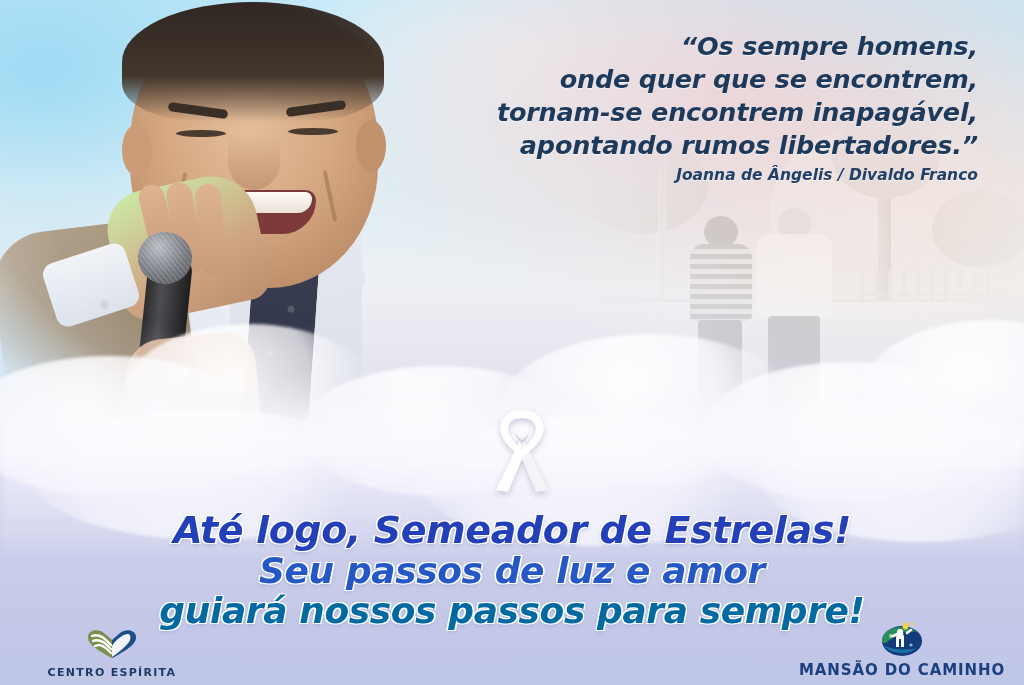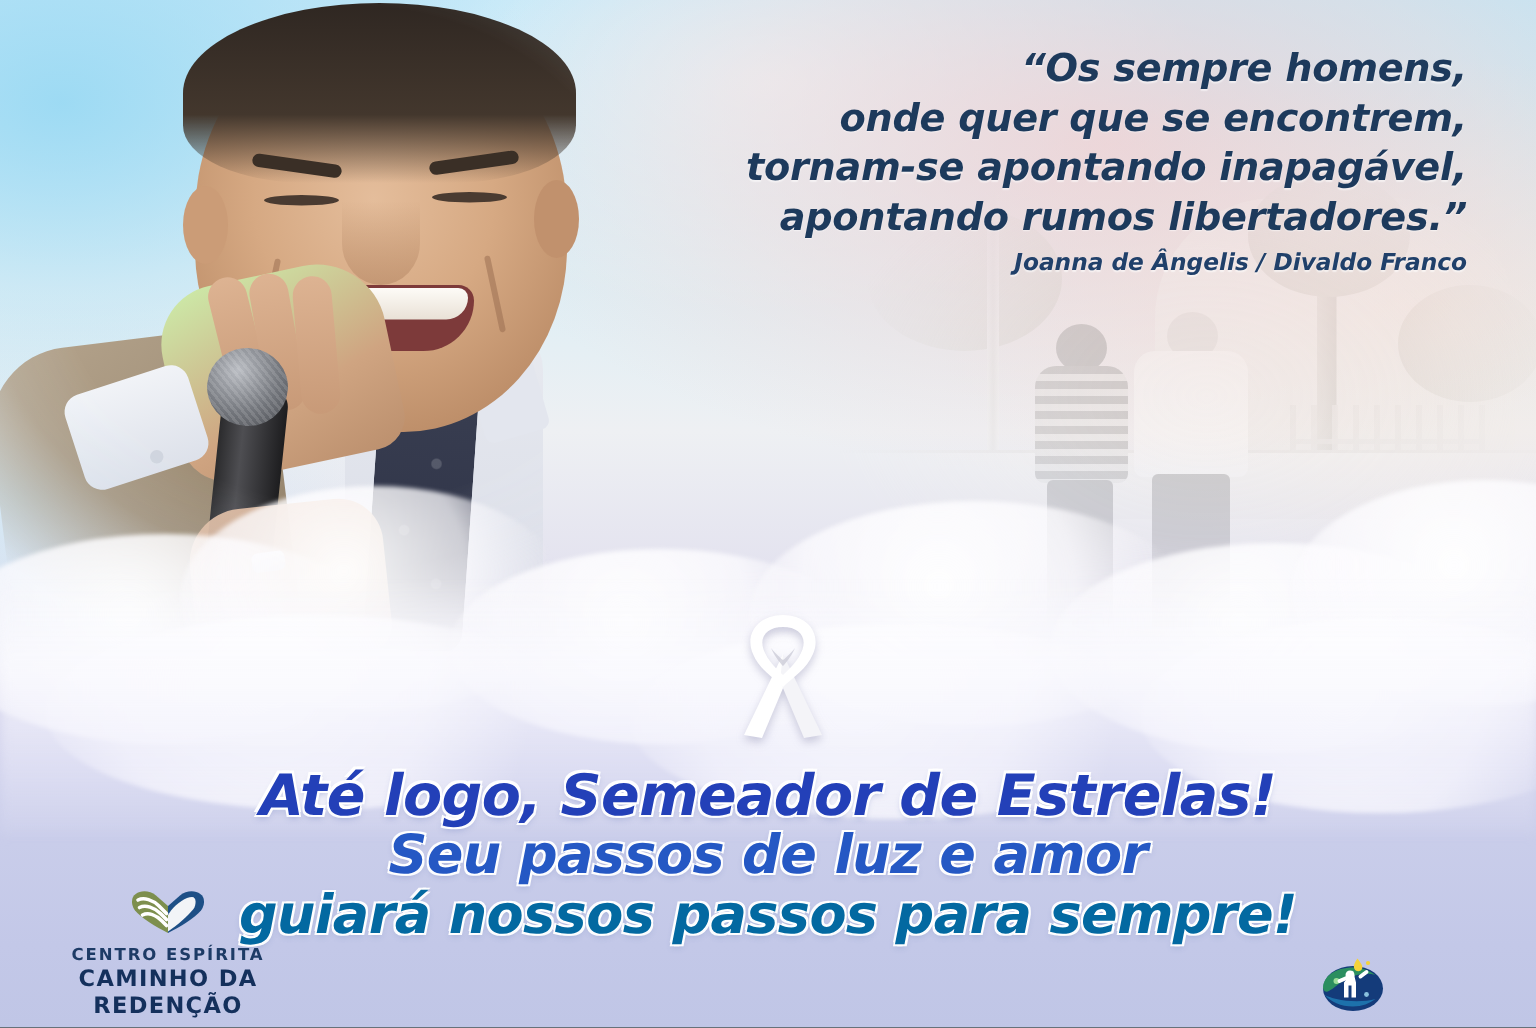--- a/index.html
+++ b/index.html
@@ -466,21 +466,21 @@
     <div class="cloud" style="left:860px;  top:20px;  width:260px; height:150px;"></div>
     <div class="cloud" style="left:30px;   top:110px; width:360px; height:130px;"></div>
     <div class="cloud" style="left:420px;  top:116px; width:360px; height:130px;"></div>
     <div class="cloud" style="left:760px;  top:112px; width:320px; height:130px;"></div>
     <div class="cloud-haze"></div>
   </div>
 
   <div class="quote">
     <span class="quote-line">“Os sempre homens,</span>
     <span class="quote-line">onde quer que se encontrem,</span>
-    <span class="quote-line">tornam-se apontando inapagável,</span>
+    <span class="quote-line">tornam-se encontrem inapagável,</span>
     <span class="quote-line">apontando rumos libertadores.”</span>
     <span class="quote-author">Joanna de Ângelis / Divaldo Franco</span>
   </div>
 
   <svg class="ribbon" viewBox="0 0 76 86">
     <path d="M38 30 L12 84 L24 86 L40 48 Z" fill="#ffffff"></path>
     <path d="M38 30 L64 84 L52 86 L36 48 Z" fill="#f4f4f8"></path>
     <path d="M38 4 C22 4 12 16 18 30 C22 40 32 46 38 52 C44 46 54 40 58 30 C64 16 54 4 38 4 Z
              M38 12 C48 12 54 18 51 27 C48 35 42 40 38 44 C34 40 28 35 25 27 C22 18 28 12 38 12 Z" fill="#ffffff"></path>
     <path d="M30 26 C33 33 38 38 38 38 C38 38 43 33 46 26 C42 31 38 34 38 34 C38 34 34 31 30 26 Z" fill="#c9c9d6" opacity="0.75"></path>
@@ -495,31 +495,31 @@
   <div class="logo-left">
     <svg class="logo-mark" width="56" height="36" viewBox="0 0 56 36">
       <path d="M4 9 C4 2 14 0 20 5 L28 12 L28 30 C20 26 10 20 6 15 C4 12 4 10 4 9 Z" fill="#7d8f4e"></path>
       <path d="M52 9 C52 2 42 0 36 5 L28 12 L28 30 C36 26 46 20 50 15 C52 12 52 10 52 9 Z" fill="#1d4f86"></path>
       <path d="M8 8 C12 6 18 8 22 12 L27 17" stroke="#ffffff" stroke-width="2.4" fill="none" stroke-linecap="round"></path>
       <path d="M9 13 C13 11 19 13 23 17 L27 21" stroke="#ffffff" stroke-width="2.4" fill="none" stroke-linecap="round"></path>
       <path d="M11 18 C15 16 20 18 24 22 L27 25" stroke="#ffffff" stroke-width="2.4" fill="none" stroke-linecap="round"></path>
       <path d="M44 6 C40 6 34 10 30 15 L28 18 L28 29 C34 25 41 19 45 14 C47 11 47 6 44 6 Z" fill="#f2f4f7"></path>
     </svg>
     <span class="logo-l1">CENTRO ESPÍRITA</span>
-    <span class="logo-l2">CAMINHO DA REDENÇÃO</span>
   </div>
 
   <div class="logo-right">
     <svg class="logo-mark" width="50" height="40" viewBox="0 0 50 40">
       <ellipse cx="25" cy="22" rx="20" ry="15" fill="#143b7a"></ellipse>
       <path d="M5 22 C5 14 13 8 25 8 C31 8 36 10 40 13 C33 11 24 13 17 18 C11 22 7 27 5 22 Z" fill="#2f9d5a" opacity="0.85"></path>
       <path d="M6 26 C10 31 17 34 25 34 C31 34 36 32 40 29 C33 31 22 31 14 29 C10 28 7 27 6 26 Z" fill="#1f7fb8" opacity="0.8"></path>
       <circle cx="14" cy="17" r="2" fill="#a8e6a0" opacity="0.9"></circle>
       <circle cx="34" cy="26" r="1.6" fill="#9fd9f0" opacity="0.85"></circle>
       <path d="M25 10 L27 18 L27 28 L24 28 L24 20 L22 20 L22 28 L19 28 L19 18 Z" fill="#ffffff"></path>
       <circle cx="23" cy="13" r="3" fill="#ffffff"></circle>
       <path d="M16 17 L23 14 M30 14 L34 11" stroke="#ffffff" stroke-width="2.6" stroke-linecap="round"></path>
       <path d="M28 2 C30 5 32 7 31 9 C30 11 27 11 26 9 C25 7 26 5 28 2 Z" fill="#f5d33a"></path>
       <circle cx="35" cy="5" r="1.4" fill="#f5d33a"></circle>
     </svg>
+    <span class="logo-r1">MANSÃO DO CAMINHO</span>
   </div>
 
 </div>
 
 </body></html>

